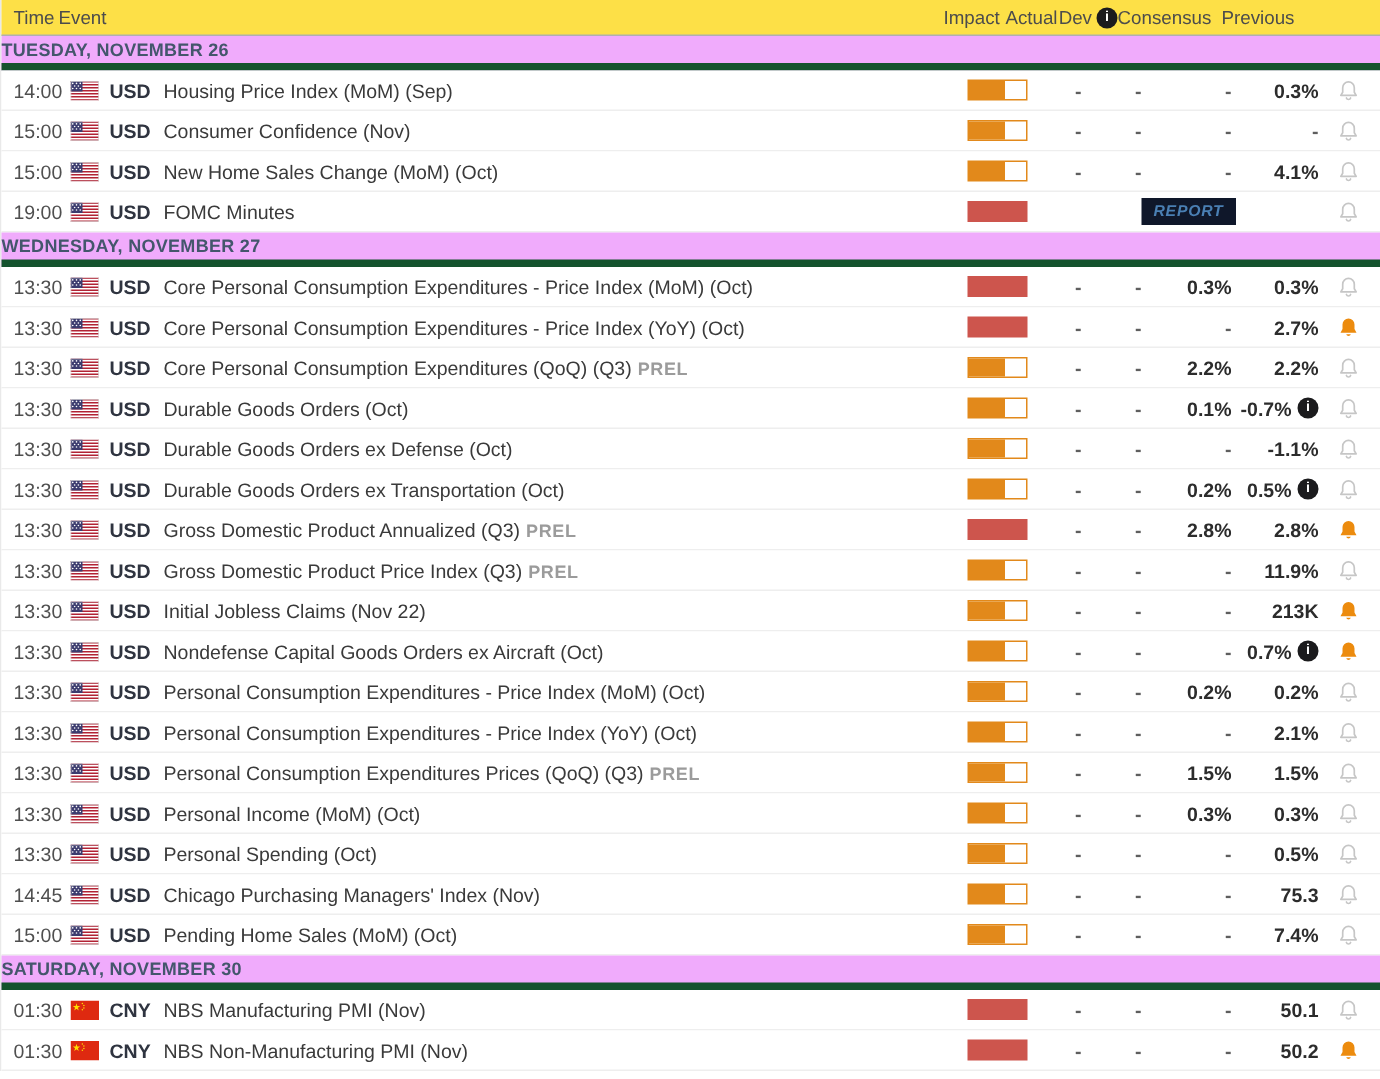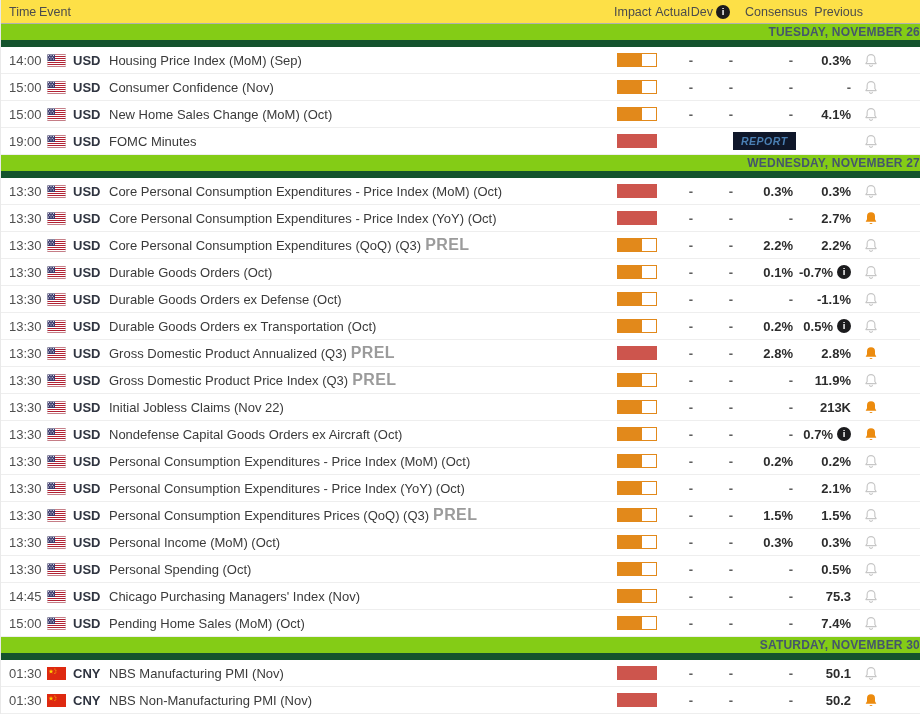--- a/index.html
+++ b/index.html
@@ -14,41 +14,41 @@
   .hrow {
     display:flex; align-items:center; height:24px;
     background:#fde047; border-bottom:1px solid #b0b0b0;
     color:#4c4c4c; font-size:12.5px; padding-right:17px;
   }
   .hrow .h-time { width:38px; padding-left:8px; flex:none; }
   .hrow .h-event { flex:1; min-width:0; }
   .hrow .h-impact { width:52px; flex:none; padding-left:12px; }
   .hrow .h-actual { width:36px; flex:none; text-align:right; }
   .hrow .h-dev { width:40px; flex:none; display:flex; justify-content:flex-end; align-items:center; }
-  .hrow .h-consensus { width:60px; flex:none; text-align:center;margin-left:15px; }
+  .hrow .h-consensus { width:60px; flex:none; text-align:center; }
   .hrow .h-previous { width:58px; flex:none; text-align:right; }
   .hrow .h-bell { width:40px; flex:none; }
 
   
   .srow {
-    height:23px; background:#84cc16; border-bottom:7px solid #14532d;
-    display:flex; align-items:center; justify-content:flex-end;
+    height:23px; background:#f0abfc; border-bottom:5px solid #14532d;
+    display:flex; align-items:center; justify-content:flex-start;
   }
   .slabel { font-size:12px; font-weight:700; color:#44566c; letter-spacing:.2px; }
 
   
   .erow {
     display:flex; align-items:center; height:27px;
-    border-bottom:1px solid #eeeeee; padding-right:29px; background:#fff;
+    border-bottom:1px solid #eeeeee; padding-right:1px; background:#fff;
   }
   .c-time { width:46px; padding-left:8px; flex:none; font-size:13px; color:#4f4f4f; }
   .c-flag { width:26px; flex:none; display:flex; align-items:center; }
   .c-ccy  { width:36px; flex:none; font-size:13px; font-weight:700; color:#2f3440; }
   .c-event{ flex:1; min-width:0; font-size:13px; color:#3a3a3a; white-space:nowrap; overflow:hidden; }
-  .tag    { font-size:16px; font-weight:700; color:#9b9b9b; letter-spacing:.4px; margin-left:4px; }
+  .tag    { font-size:12px; font-weight:700; color:#9b9b9b; letter-spacing:.4px; margin-left:4px; }
   .c-impact { width:52px; flex:none; padding-left:12px; }
   .bar { width:40px; height:14px; }
   .bar.medium { border:1px solid #e2891b; background:#fff; }
   .bar.medium .fill { width:62%; height:100%; background:#e2891b; }
   .bar.high { background:#cd554d; }
   .val { font-size:13px; font-weight:700; color:#2c2c2c; }
   .muted { color:#5e5e5e; }
   .c-actual { width:36px; flex:none; text-align:right; }
   .c-dev { width:40px; flex:none; text-align:right; }
   .c-consensus { width:60px; flex:none; text-align:right; }

